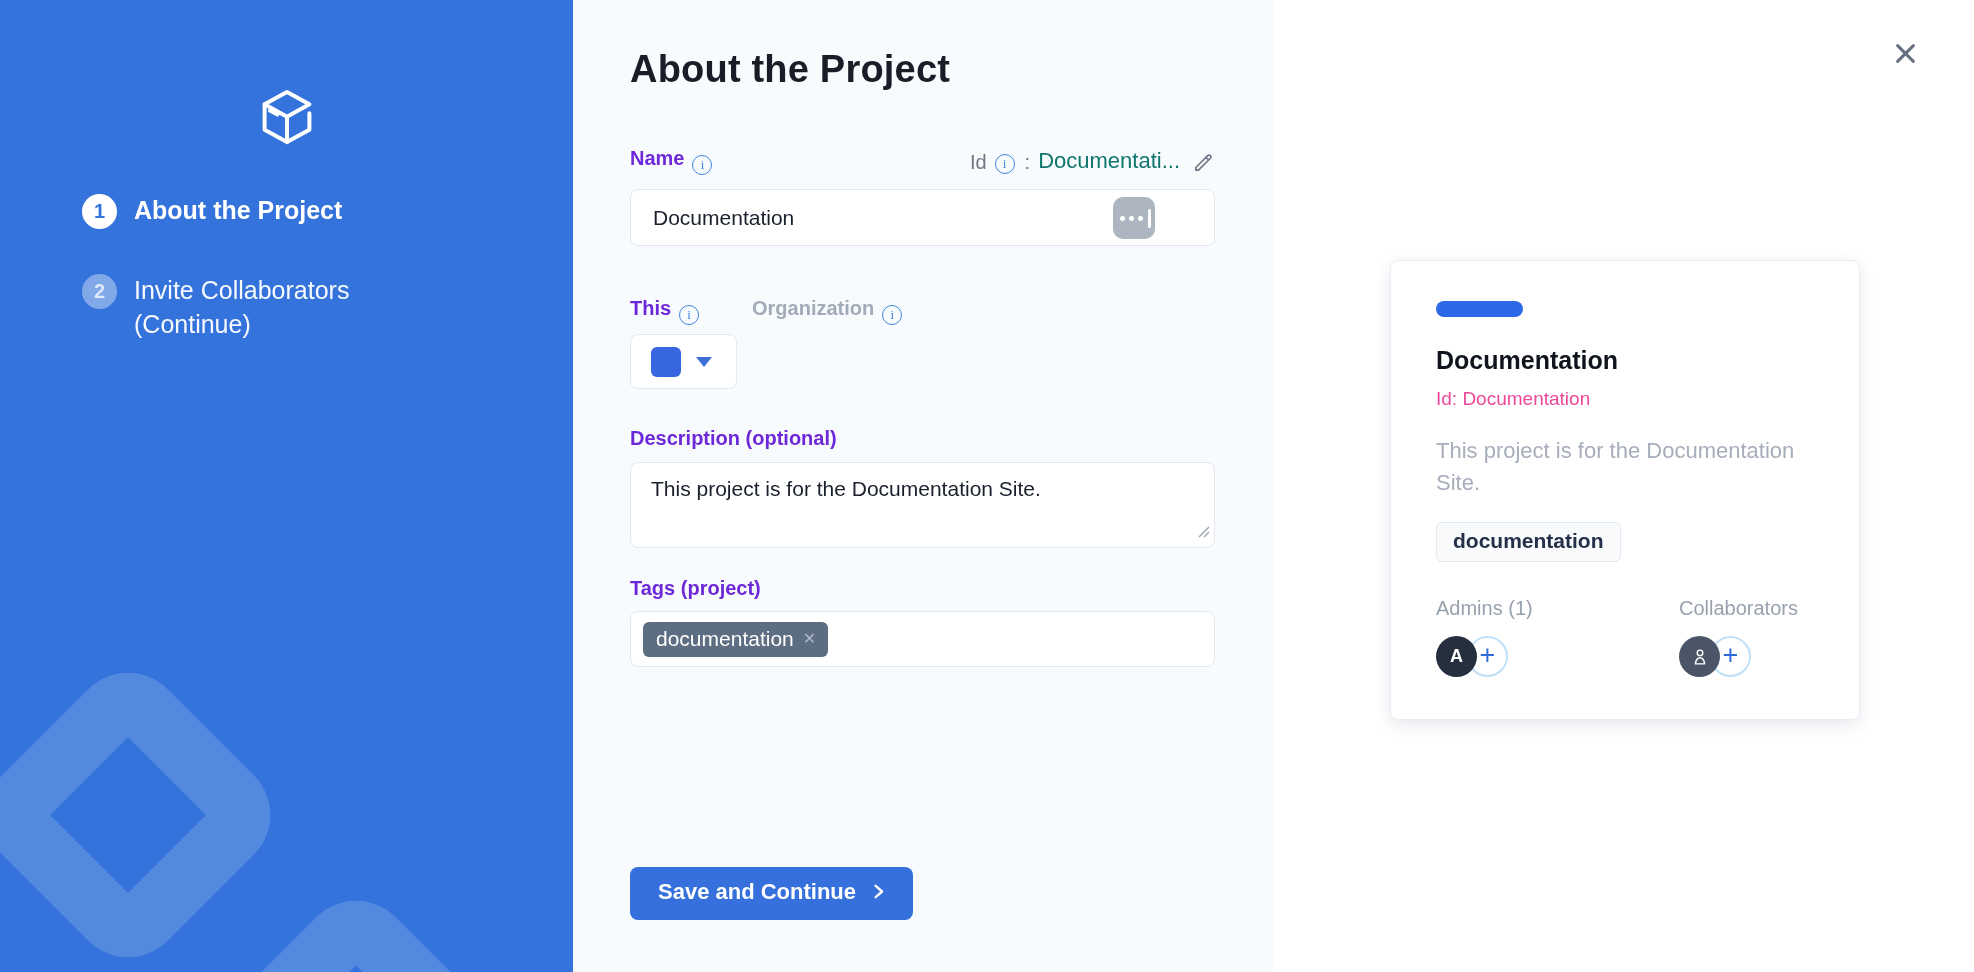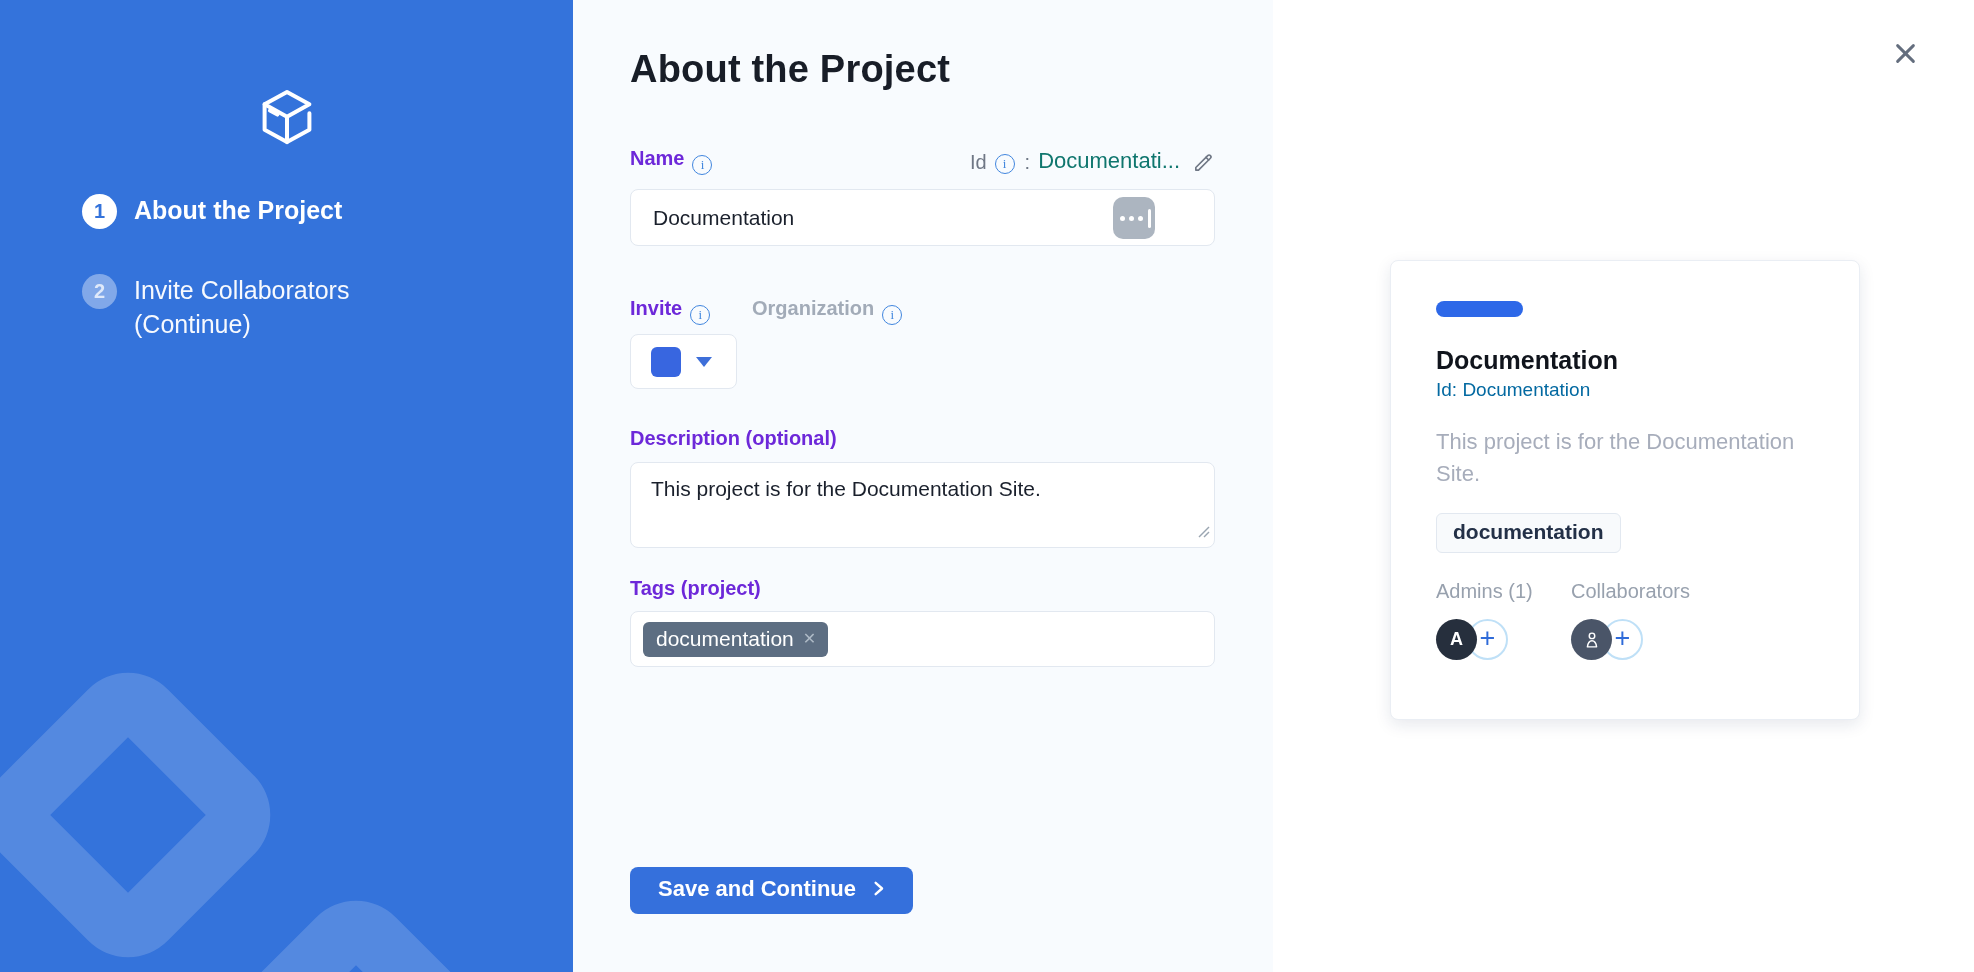--- a/index.html
+++ b/index.html
@@ -84,40 +84,40 @@
 
   .tags-label { position:absolute; top:577px; left:0; }
   .tags-box { position:absolute; top:611px; left:0; width:585px; height:56px;
               background:#ffffff; border:1px solid #E2E8F0; border-radius:8px;
               display:flex; align-items:center; padding:0 12px; cursor:text; }
   .tag-chip { background:#5D6E82; color:#ffffff; font-size:21px; border-radius:6px;
               display:inline-flex; align-items:center; padding:5px 12px 6px 13px; }
   .tag-remove { margin-left:9px; color:#AEBAC6; font-size:16px; cursor:pointer; }
   .tag-remove::after { content:"\2715"; }
 
-  .save-btn { position:absolute; top:867px; left:0; height:47px; background:#3570DC;
+  .save-btn { position:absolute; top:867px; left:0; height:53px; background:#3570DC;
               border:none; border-radius:8px; color:#ffffff; font-size:22px;
               font-weight:bold; font-family:"Liberation Sans", sans-serif;
               display:flex; align-items:center; padding:0 26px 4px 28px; cursor:pointer; }
   .save-btn svg { margin-left:14px; }
 
   
   .preview { position:absolute; left:1273px; top:0; width:701px; height:972px; background:#ffffff; }
   .close-btn { position:absolute; top:40px; right:55px; cursor:pointer; display:flex; }
   .card { position:absolute; left:117px; top:260px; width:470px; height:460px;
           background:#ffffff; border:1px solid #EAEEF4; border-radius:8px;
           box-shadow:0 5px 16px rgba(23,43,77,0.10); padding:40px 45px; }
   .card-pill { width:87px; height:16px; border-radius:8px; background:#2D68E8; }
   .card-title { margin-top:29px; font-size:25px; font-weight:bold; color:#10141C; }
-  .card-id { margin-top:4px; font-size:19px; color:#0369a1; }
+  .card-id { margin-top:13px; font-size:19px; color:#ec4899; }
   .card-desc { margin-top:25px; font-size:22px; line-height:32px; color:#A7ADBB; width:390px; }
   .card-tag { display:inline-block; margin-top:23px; background:#F8FAFC;
               border:1px solid #E2E8F0; border-radius:6px; padding:6px 16px 8px 16px;
               font-size:21px; font-weight:bold; color:#233047; }
-  .people-row { margin-top:27px; display:flex; }
+  .people-row { margin-top:35px; display:flex;justify-content:space-between; }
   .people-col { width:135px; }
   .people-label { font-size:20px; color:#98A1AE; }
   .avatars { margin-top:16px; display:flex; align-items:center; }
   .avatar { width:41px; height:41px; border-radius:50%; display:flex; align-items:center;
             justify-content:center; position:relative; z-index:2; }
   .avatar-admin { background:#262F3D; color:#ffffff; font-size:18px; font-weight:bold; }
   .avatar-collab { background:#4A5568; }
   .add-btn { width:41px; height:41px; border-radius:50%; background:#ffffff;
              border:2px solid #BFE0F7; margin-left:-10px; display:flex; align-items:center;
              justify-content:center; color:#2F6BD9; font-size:27px; font-weight:normal;
@@ -182,21 +182,21 @@
     <input class="text-input" type="text" value="Documentation" style="">
     <div class="rename-badge">
       <span class="dot"></span>
         <span class="dot"></span>
         <span class="dot"></span>
         <span class="bar"></span>
     </div>
 
     <div class="co-labels">
       <span class="co-label-color">
-        <span class="field-label">Invite</span><span class="info-icon"></span>
+        <span class="field-label">This</span><span class="info-icon"></span>
       </span>
       <span>
         <span class="field-label label-muted">Organization</span><span class="info-icon"></span>
       </span>
     </div>
 
     <div class="controls-row">
       <div class="color-picker">
         <span class="swatch"></span>
         <span class="caret-down"></span>

